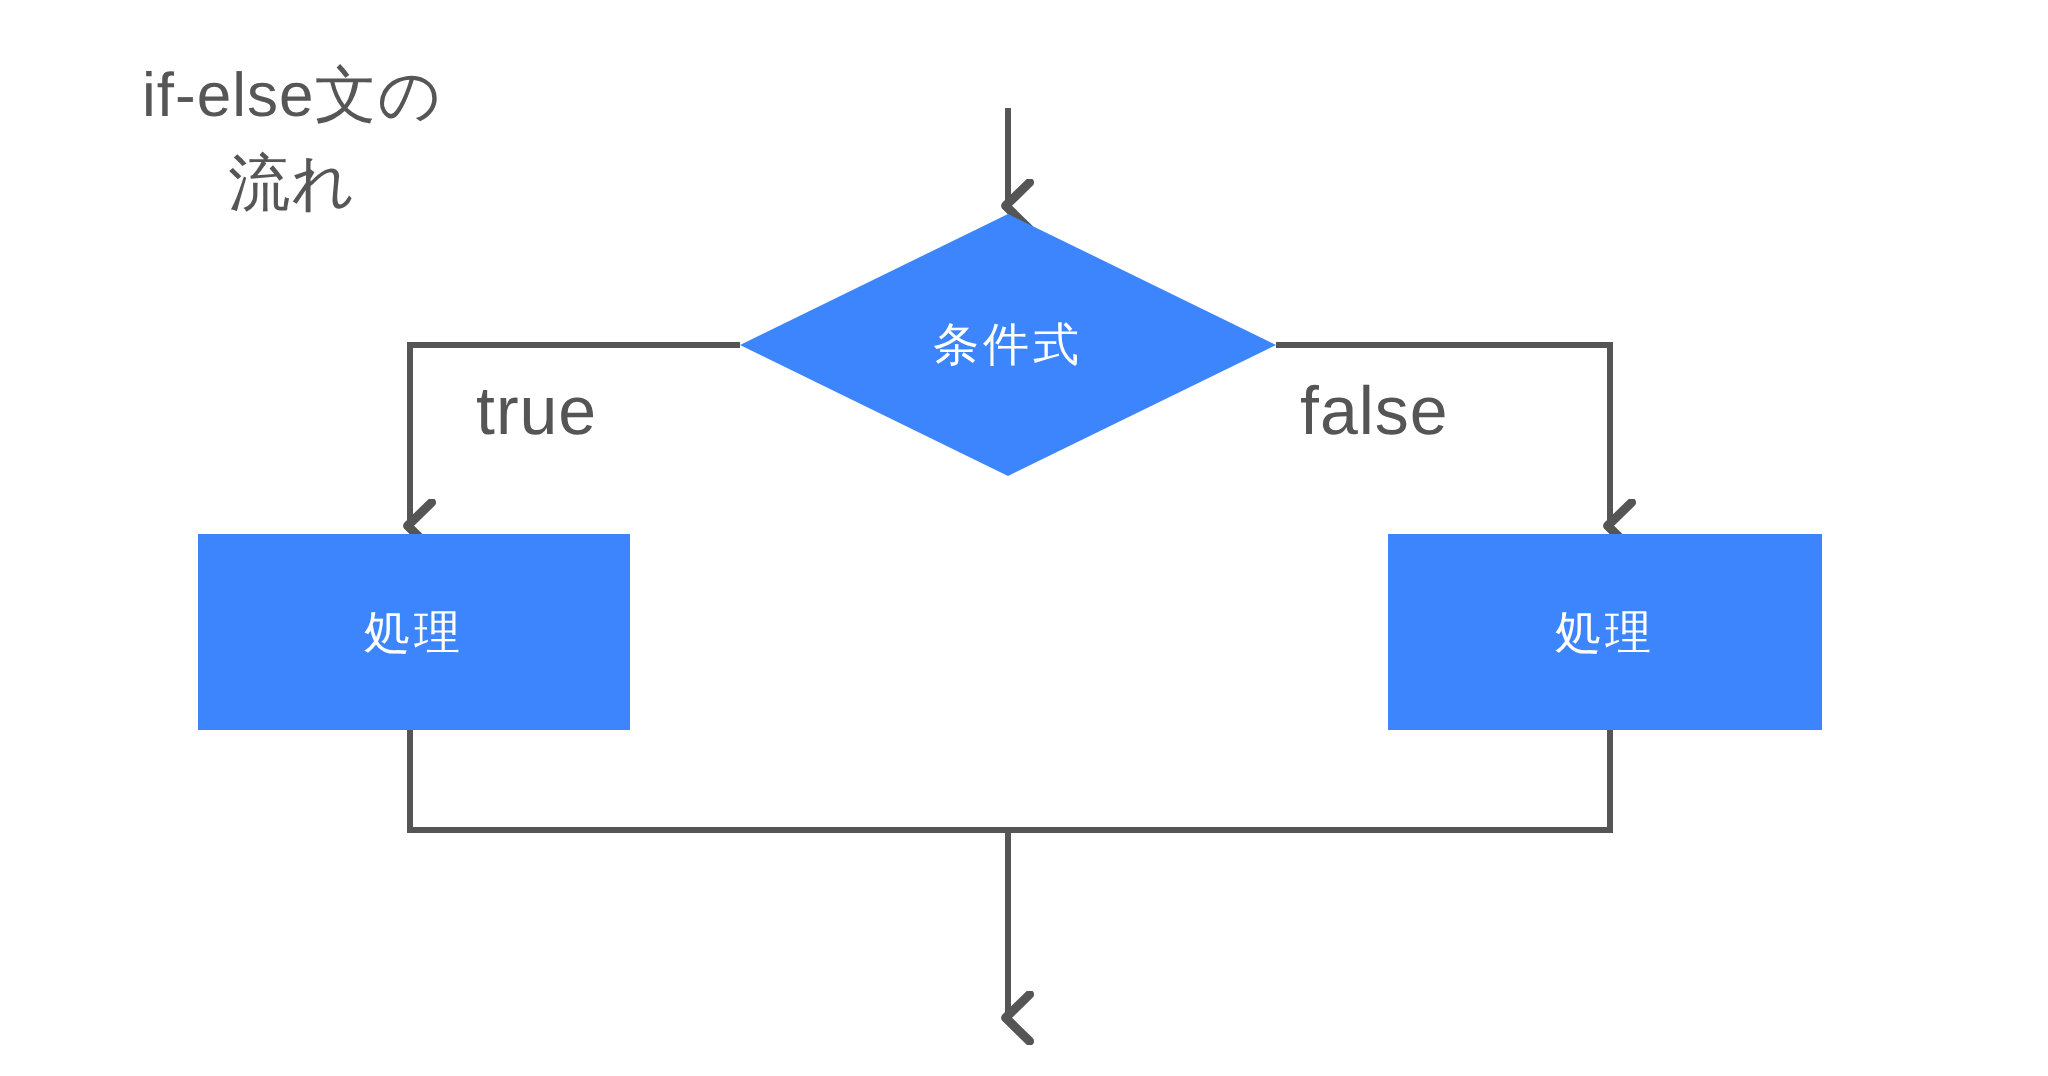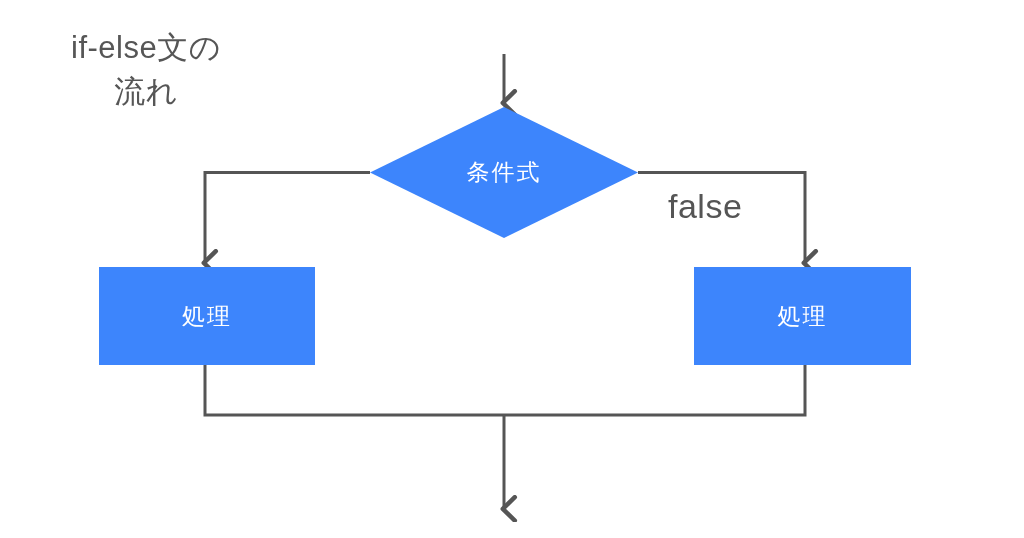--- a/index.html
+++ b/index.html
@@ -75,21 +75,21 @@
 
   
   .edge-label {
     position: absolute;
     color: #555555;
     font-size: 34px;
     letter-spacing: 0.5px;
     white-space: nowrap;
   }
   #label-true  { left: 238px; top: 187px; }
-  #label-false { left: 668px; top: 187px; }
+  #label-false { left: 650px; top: 187px; }
 </style>
 </head>
 <body>
 
 <div id="canvas">
 
   <div id="title">if-else文の
 流れ</div>
 
   <svg id="flow" viewBox="0 0 1024 538">
@@ -117,16 +117,17 @@
 
     <line x1="504" y1="415" x2="504" y2="508" stroke="#555555" stroke-width="3" marker-end="url(#arrowhead)"></line>
   </svg>
 
   <div class="node-label" id="decision-label">条件式</div>
 
   <div class="node-label" id="process-true-label">処理</div>
 
   <div class="node-label" id="process-false-label">処理</div>
 
+  <div class="edge-label" id="label-true">true</div>
 
   <div class="edge-label" id="label-false">false</div>
 
 </div>
 
 </body></html>

